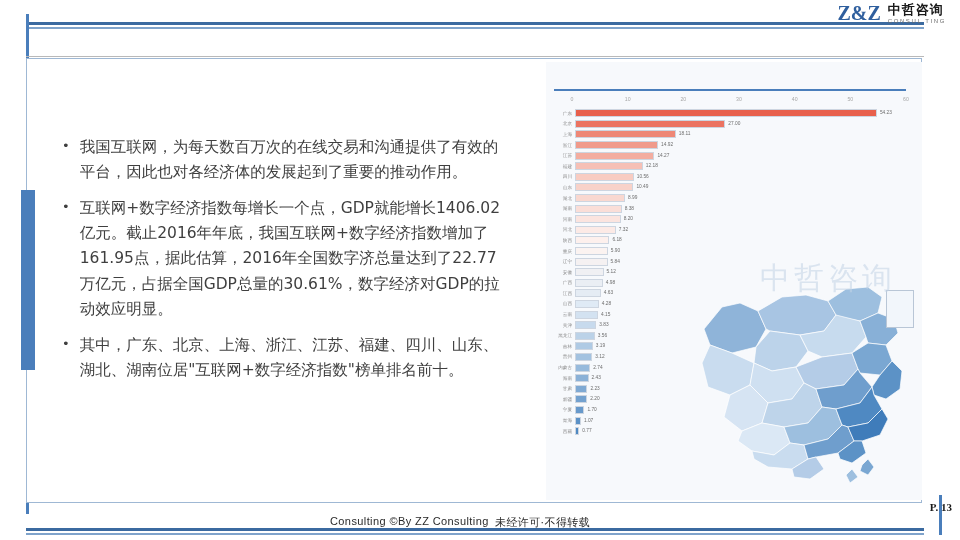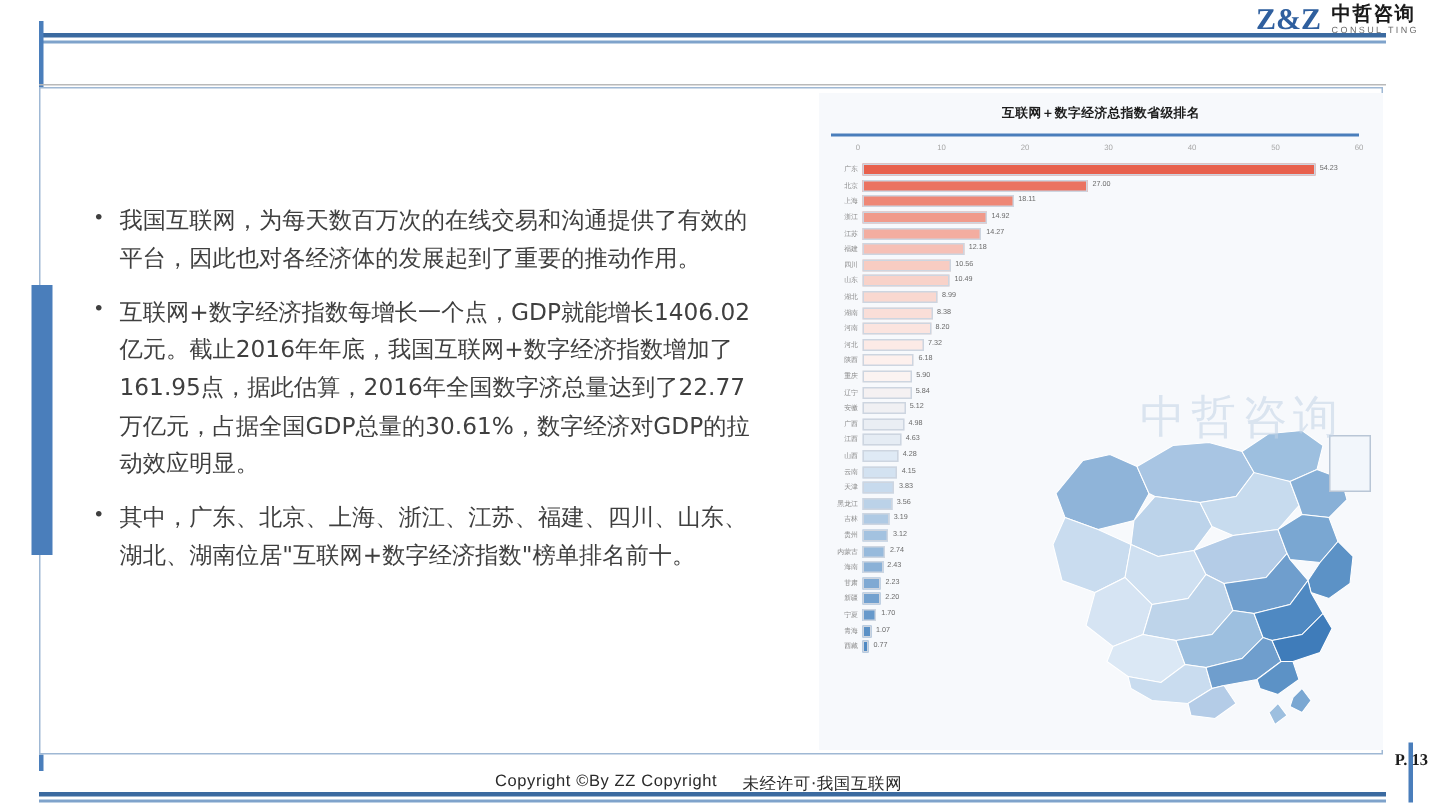--- a/index.html
+++ b/index.html
@@ -152,21 +152,20 @@
       <span class="dot">•</span>
       <span class="txt">互联网+数字经济指数每增长一个点，GDP就能增长1406.02亿元。截止2016年年底，我国互联网+数字经济指数增加了161.95点，据此估算，2016年全国数字济总量达到了22.77万亿元，占据全国GDP总量的30.61%，数字经济对GDP的拉动效应明显。</span>
     </div>
     <div class="bullet">
       <span class="dot">•</span>
       <span class="txt">其中，广东、北京、上海、浙江、江苏、福建、四川、山东、湖北、湖南位居"互联网+数字经济指数"榜单排名前十。</span>
     </div>
   </div>
 
   <div class="chart-panel">
-    <div class="chart-title">互联网＋数字经济总指数省级排名</div>
     <div class="chart-topline"></div>
     <div class="axis" id="axis">
         <span style="left: 26px;">0</span>
         <span style="left: 81.6667px;">10</span>
         <span style="left: 137.333px;">20</span>
         <span style="left: 193px;">30</span>
         <span style="left: 248.667px;">40</span>
         <span style="left: 304.333px;">50</span>
         <span style="left: 360px;">60</span>
       </div>
@@ -423,17 +422,17 @@
 
     <div class="map-inset"></div>
 
   </div>
 
   <div class="watermark">中哲咨询</div>
 
   <div class="footer-rule"></div>
   <div class="footer-rule2"></div>
   <div class="corner-br"></div>
-  <div class="copy">Copyright ©By  ZZ Copyright</div>
-  <div class="notice">未经许可·我国互联网</div>
+  <div class="copy">Consulting ©By  ZZ Consulting</div>
+  <div class="notice">未经许可·不得转载</div>
   <div class="pageno">P. 13</div>
 
 </div>
 
 </body></html>

